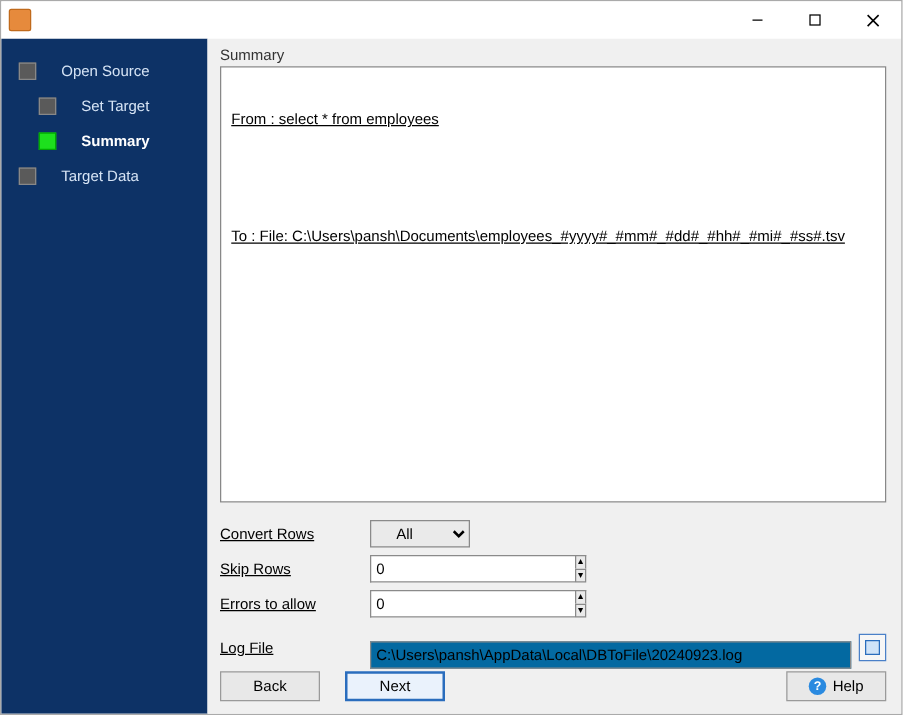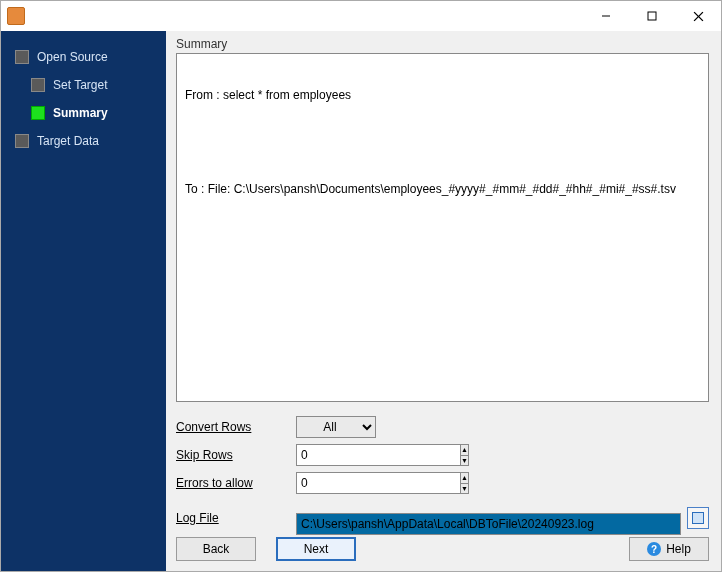--- a/index.html
+++ b/index.html
@@ -22,49 +22,49 @@
   .win-btn.close { font-size: 15px; }
 
   
   .main { display: flex; height: calc(100% - 30px); }
 
   
   .sidebar {
     width: 165px; background: #0d3266; padding: 12px 0 0 14px; color: #fff;
   }
   .side-item {
-    display: flex; align-items: center; gap: 8px; height: 28px; font-size: 12px;
+    display: flex; align-items: center; gap: 20px; height: 28px; font-size: 12px;
   }
   .side-box {
     width: 14px; height: 14px; background: #5a5a5a; border: 1px solid #888;
   }
   .side-box.active { background: #1de01d; border-color: #0a0; }
   .side-label { color: #d6e4f5; }
   .side-label.bold { font-weight: 600; color: #fff; }
 
   
   .content {
     flex: 1; background: #f0f0f0; padding: 6px 12px 10px 10px; display: flex; flex-direction: column;
   }
   .section-label { font-size: 12px; color: #333; margin: 0 0 2px 0; }
   .summary-box {
     flex: 1; background: #fff; border: 1px solid #888; padding: 6px 8px; font-size: 12px;
     color: #000; overflow: auto; white-space: pre-wrap;
   }
-  .summary-line { margin: 0 0 4px 0; }
+  .summary-line { margin: 0 0 4px 0; text-decoration: underline; }
   .summary-blank { height: 20px; }
 
   
   .form-grid {
     margin-top: 14px; display: grid; grid-template-columns: 120px 1fr; row-gap: 6px; align-items: center;
   }
   .form-label { font-size: 12px; color: #000; text-decoration: underline; }
   .form-cell { display: flex; align-items: center; gap: 6px; }
   select.small-control {
-    width: 80px; height: 22px; border: 1px solid #8a8a8a; background: #eaeaea; font-size: 12px; padding: 0 4px; text-align: center;
+    width: 80px; height: 22px; border: 1px solid #8a8a8a; background: #eaeaea; font-size: 12px; padding: 0 16px;
   }
   .spin {
     display: flex; width: 80px; height: 22px;
   }
   .spin input {
     flex: 1; border: 1px solid #8a8a8a; border-right: none; background: #fff; font-size: 12px; padding: 0 4px;
   }
   .spin-btns { display: flex; flex-direction: column; width: 16px; }
   .spin-btn { flex: 1; border: 1px solid #8a8a8a; background: #eaeaea; font-size: 7px; line-height: 1; display: flex; align-items: center; justify-content: center; }
   .spin-btn:first-child { border-bottom: none; }

